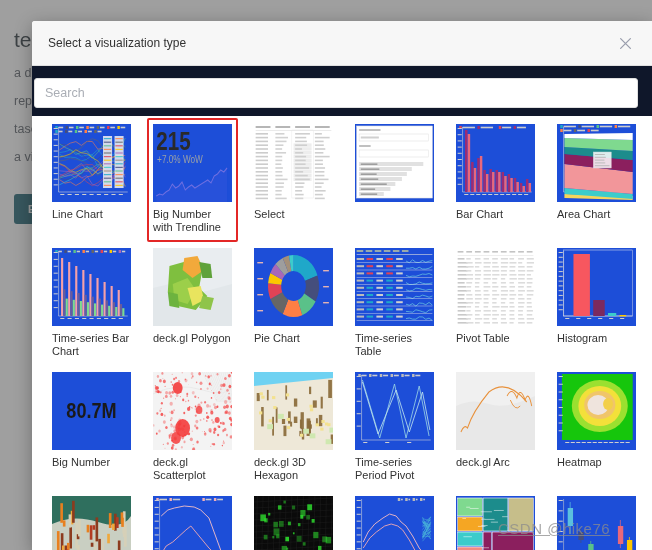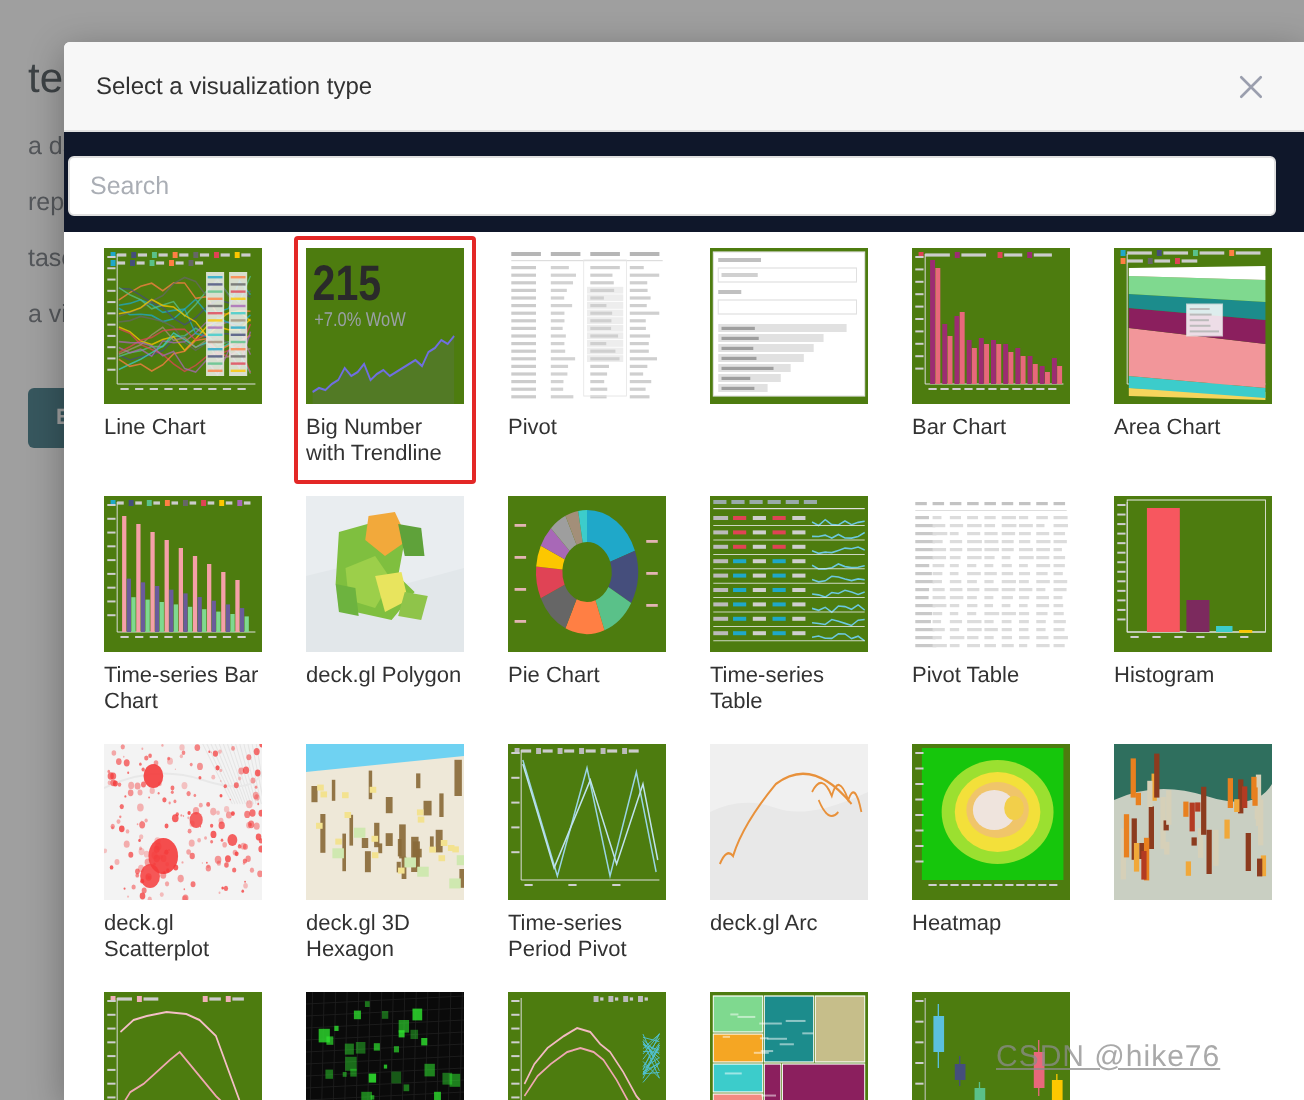--- a/index.html
+++ b/index.html
@@ -89,21 +89,21 @@
   .viz-card {
     width: 100%;
     padding: 4px 4px 6px 4px;
     border: 2px solid transparent;
     border-radius: 2px;
     cursor: pointer;
   }
   .viz-card.selected { border-color: #e32726; }
   .thumb {
     width: 100%; height: 78px;
-    background: #4d7c0f;
+    background: #1d4ed8;
     overflow: hidden;
     position: relative;
   }
   .thumb svg { display:block; width:100%; height:100%; }
   .viz-label {
     margin-top: 6px;
     font-size: 11px; line-height: 13px; color: #323232;
     min-height: 26px;
     word-wrap: break-word;
   }
@@ -349,21 +349,21 @@
               <rect x="26" y="69.8" width="7.529963991769547" height="1.6" fill="#d2d2d2"></rect>
               <rect x="50" y="69.8" width="10.308299039780522" height="1.6" fill="#cfcfcf"></rect>
               <rect x="74" y="69.8" width="9.602580589849108" height="1.6" fill="#cfcfcf"></rect>
               <rect x="2" y="73.6" width="15" height="1.6" fill="#ccc"></rect>
               <rect x="26" y="73.6" width="13.715277777777779" height="1.6" fill="#d2d2d2"></rect>
               <rect x="50" y="73.6" width="9.911822702331962" height="1.6" fill="#cfcfcf"></rect>
               <rect x="74" y="73.6" width="11.97616598079561" height="1.6" fill="#cfcfcf"></rect>
               <rect x="46" y="6" width="26" height="68" fill="none" stroke="#e6e6e6" stroke-width="0.5"></rect>
             </svg>
           </div>
-          <div class="viz-label">Pivot</div>
+          <div class="viz-label">Select</div>
         </div>
         <div class="viz-card">
           <div class="thumb">
             <svg viewBox="0 0 96 78" preserveAspectRatio="none">
               <rect x="2" y="2" width="92" height="72" fill="#fff" stroke="#e3e3e3" stroke-width="0.6"></rect>
               <rect x="5" y="5" width="26" height="2" fill="#c0c0c0"></rect>
               <rect x="5" y="10" width="84" height="7" fill="#fff" stroke="#e0e0e0" stroke-width="0.6"></rect>
               <rect x="7" y="12.5" width="22" height="2" fill="#d0d0d0"></rect>
               <rect x="5" y="21" width="14" height="2" fill="#c0c0c0"></rect>
               <rect x="5" y="26" width="84" height="7" fill="#fff" stroke="#e0e0e0" stroke-width="0.6"></rect>
@@ -873,20 +873,28 @@
               <rect x="50" y="70" width="5" height="1" fill="#cfcfcf"></rect>
               <rect x="63.333333333333336" y="70" width="5" height="1" fill="#cfcfcf"></rect>
               <rect x="76.66666666666667" y="70" width="5" height="1" fill="#cfcfcf"></rect>
               <rect x="20" y="6" width="20" height="62" fill="#F7575F"></rect>
               <rect x="44" y="52" width="14" height="16" fill="#7C2A5E"></rect>
               <rect x="62" y="65" width="10" height="3" fill="#3CCCCB"></rect>
               <rect x="76" y="67" width="8" height="1.4" fill="#FCC700"></rect>
             </svg>
           </div>
           <div class="viz-label">Histogram</div>
+        </div>
+        <div class="viz-card">
+          <div class="thumb">
+            <svg viewBox="0 0 96 78" preserveAspectRatio="none">
+              <text x="48" y="46" text-anchor="middle" font-family="Liberation Sans, sans-serif" font-size="22" font-weight="bold" fill="#1a1a1a">80.7M</text>
+            </svg>
+          </div>
+          <div class="viz-label">Big Number</div>
         </div>
         <div class="viz-card">
           <div class="thumb">
             <svg viewBox="0 0 96 78" preserveAspectRatio="none">
               <rect width="96" height="78" fill="#f3f3f3"></rect>
               <path d="M60 0 L78 30" stroke="#e5e5e5" stroke-width="0.6"></path>
               <path d="M62.5 0 L79.6 30" stroke="#e5e5e5" stroke-width="0.6"></path>
               <path d="M65 0 L81.2 30" stroke="#e5e5e5" stroke-width="0.6"></path>
               <path d="M67.5 0 L82.8 30" stroke="#e5e5e5" stroke-width="0.6"></path>
               <path d="M70 0 L84.4 30" stroke="#e5e5e5" stroke-width="0.6"></path>

